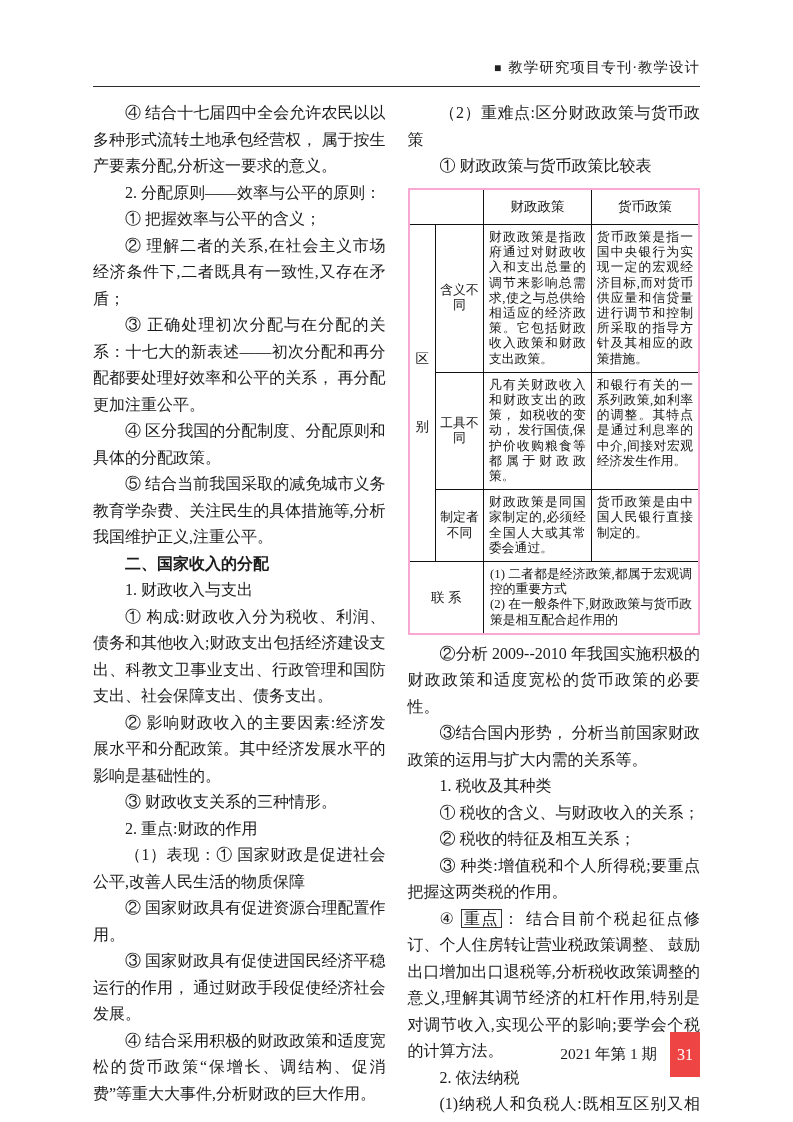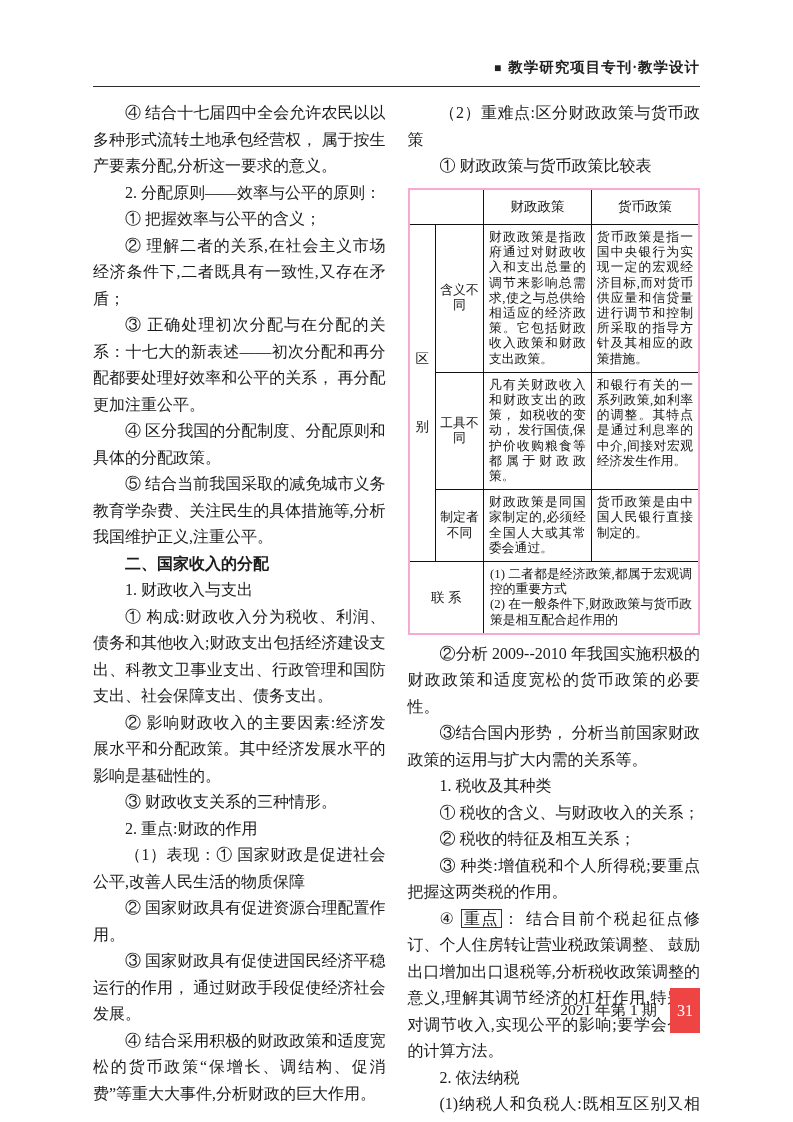--- a/index.html
+++ b/index.html
@@ -13,21 +13,20 @@
   .page { padding:58px 93px 0 93px; }
 
   
   .header {
     text-align:right;
     border-bottom:1.5px solid #2b2b2b;
     padding-bottom:9px;
     font-size:14.5px;
     letter-spacing:1px;
     color:#222;
-    font-weight:bold;
   }
   .hdr-marker { font-size:12px; margin-right:6px; }
 
   
   .columns { display:flex; gap:22px; margin-top:13px; }
   .col { width:292.5px; }
 
   .para {
     font-size:16px;
     line-height:26.5px;
@@ -71,21 +70,21 @@
   }
   .cmp td.aspect { text-align:center; padding:3px 4px; }
   .cmp td.cell { text-align:justify; padding:5px 5px; vertical-align:top; }
   .cmp td.link-label { text-align:center; font-size:13.5px; }
   .cmp td.link-content { padding:5px 6px; text-align:justify; }
   .link-content div { margin:0; }
 
   
   .footer {
     position:absolute;
-    top:988px; right:93px;
+    top:1032px; right:93px;
     display:flex; align-items:center; gap:13px;
   }
   .issue { font-size:15.5px; color:#1b1b1b; }
   .page-num {
     background:#ef4444; color:#ffffff;
     width:30px; height:45px;
     display:flex; align-items:center; justify-content:center;
     font-size:16px;
   }
 </style>

